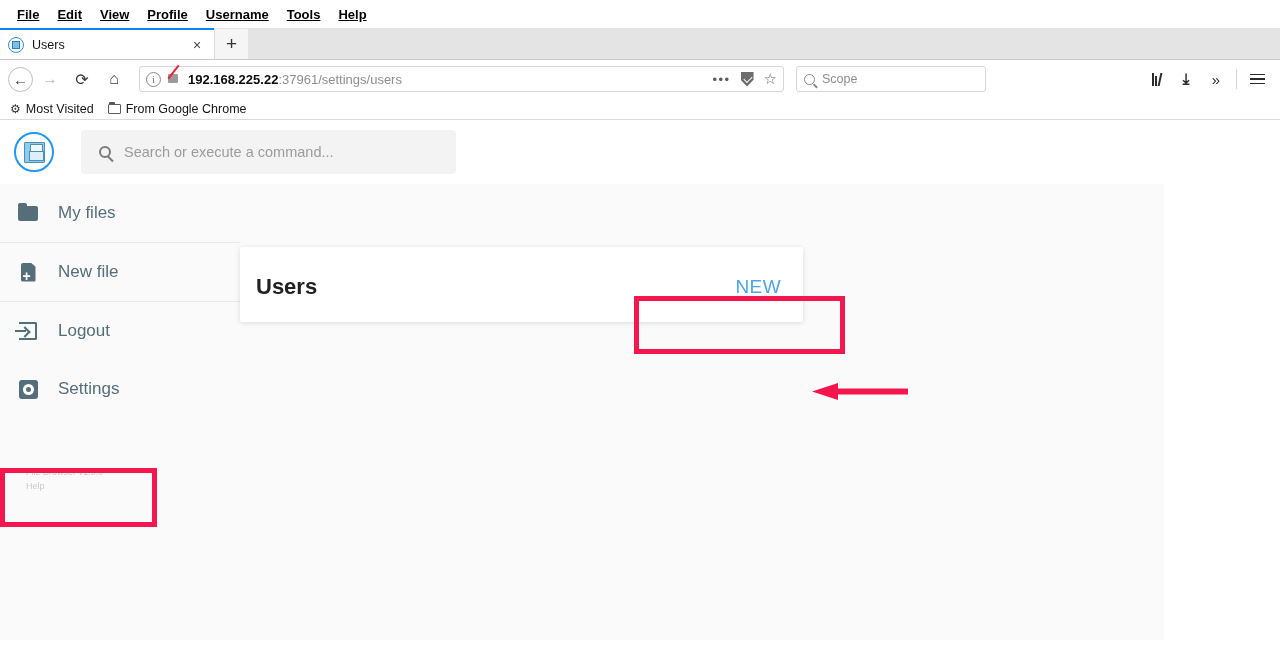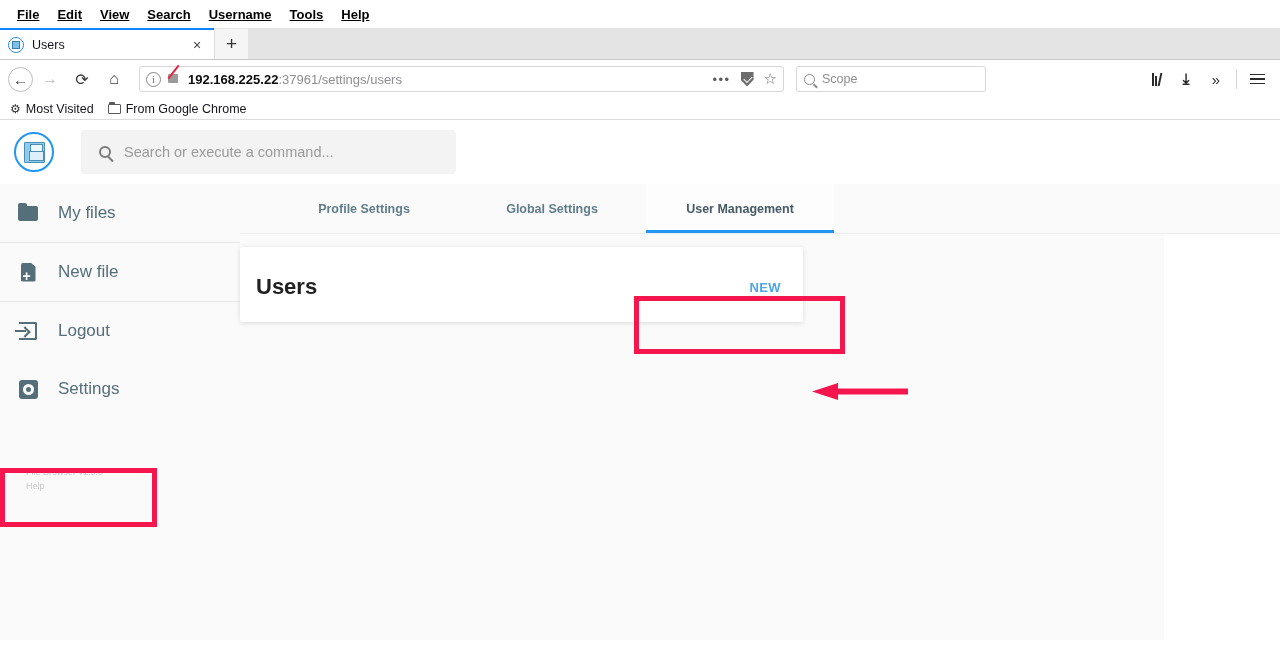--- a/index.html
+++ b/index.html
@@ -287,22 +287,22 @@
     position: absolute; left: 0px; top: 63px;
     width: 563px; background: #ffffff;
     box-shadow: 0 1px 5px rgba(0,0,0,0.13);
     border-radius: 2px;
   }
   .cardhead {
     display: flex; align-items: center; padding: 27px 22px 22px 16px;
   }
   .cardtitle { font-size: 22px; font-weight: bold; color: #212121; }
   .newlink {
-    margin-left: auto; color: #4da6e8; font-size: 13px;
-    font-weight: bold; letter-spacing: 0.4px;
+    margin-left: auto; color: #4da6e8; font-size: 19px;
+    font-weight: normal; letter-spacing: 0.4px;
   }
   table { width: 100%; border-collapse: collapse; }
   thead th {
     text-align: left; font-size: 13.5px; color: #7b8a93;
     font-weight: normal; padding: 6px 0 18px 0;
     border-bottom: 1px solid #eeeeee;
   }
   tbody td {
     font-size: 14px; color: #262626; padding: 16px 0;
     border-bottom: 1px solid #f0f0f0;
@@ -339,21 +339,21 @@
     width: 96px; height: 17px; pointer-events: none;
   }
 </style>
 </head>
 <body>
 
 <div class="menubar">
   <div class="mi"><span class="u">File</span></div>
   <div class="mi"><span class="u">Edit</span></div>
   <div class="mi"><span class="u">View</span></div>
-  <div class="mi"><span class="u">Search</span></div>
+  <div class="mi"><span class="u">Profile</span></div>
   <div class="mi"><span class="u">Username</span></div>
   <div class="mi"><span class="u">Tools</span></div>
   <div class="mi"><span class="u">Help</span></div>
 </div>
 
 <div class="tabstrip">
   <div class="tab">
     <span class="favicon">
         <i></i>
       </span>
@@ -459,31 +459,20 @@
           </span>
         <span>Settings</span>
       </div>
       <div class="sbfooter">
         <div>File Browser v1.9.0</div>
         <div>Help</div>
       </div>
     </div>
 
     <div class="content">
-      <div class="tabsrow">
-        <div class="ctab">
-          <span>Profile Settings</span>
-        </div>
-        <div class="ctab">
-          <span>Global Settings</span>
-        </div>
-        <div class="ctab active">
-          <span>User Management</span>
-        </div>
-      </div>
 
       <div class="card">
         <div class="cardhead">
           <div class="cardtitle">Users</div>
           <div class="newlink">NEW</div>
         </div>
       </div>
     </div>
   </div>
 

